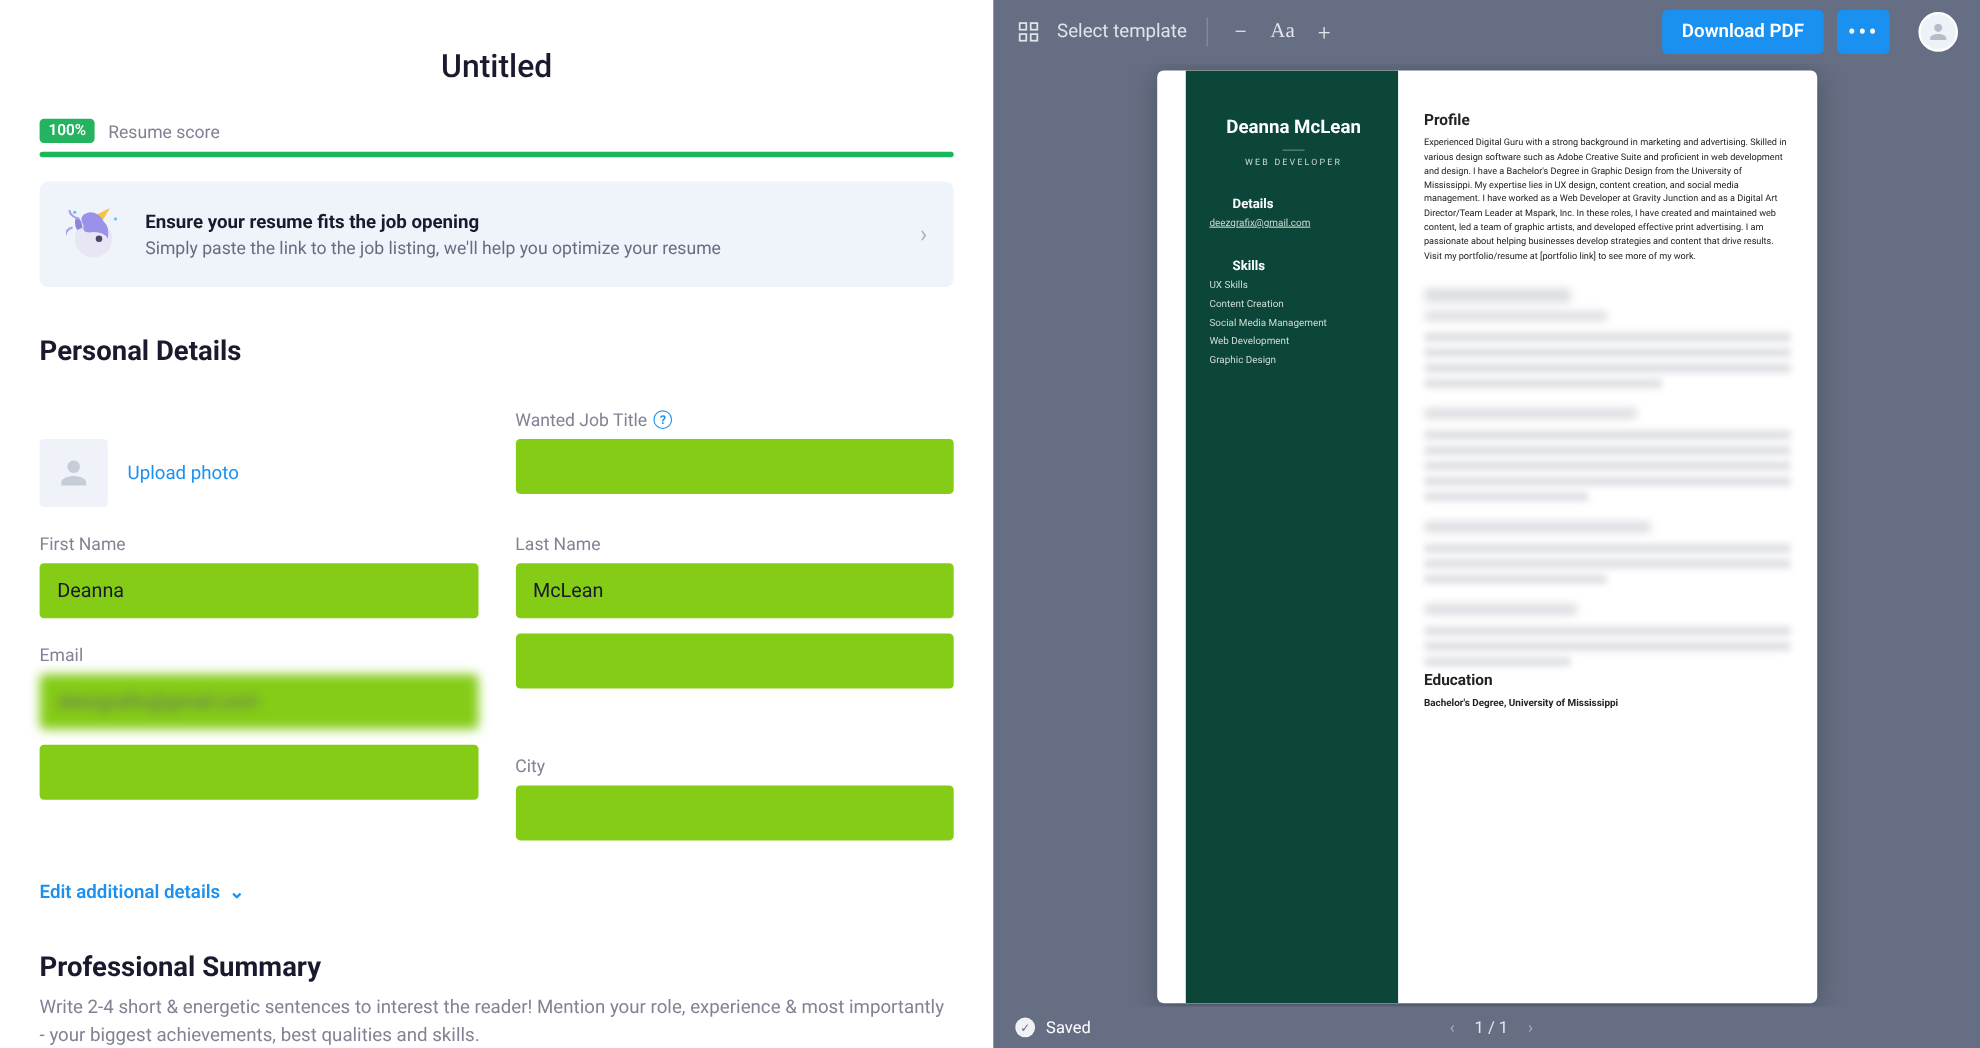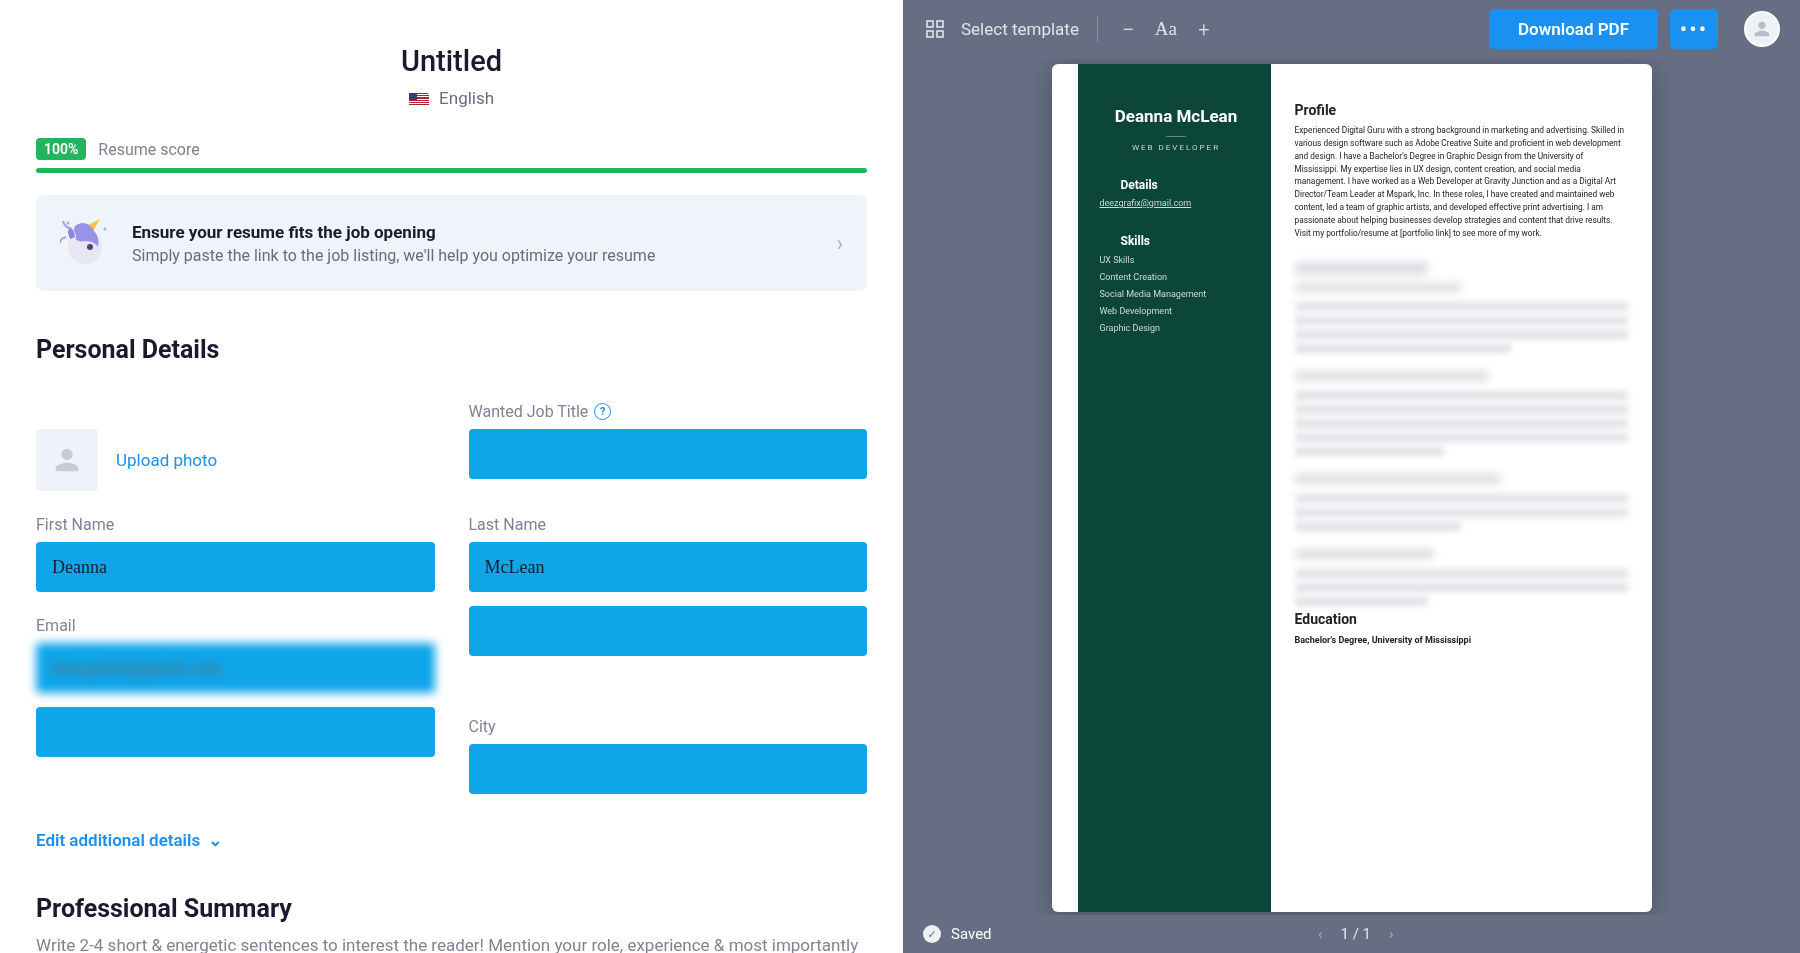--- a/index.html
+++ b/index.html
@@ -17,38 +17,38 @@
     .unicorn { width:52px; height:52px; position:relative; flex-shrink:0; }
     .unicorn svg { display:block; }
     .tip-text-wrap { flex:1; }
     .tip-title { font-size:17px; font-weight:700; color:#1a1a2e; }
     .tip-desc { font-size:16px; color:#6b6b80; margin-top:4px; }
     .chev { color:#aeaebf; font-size:22px; }
     .section-title { font-size:25px; font-weight:700; color:#1a1a2e; margin-top:44px; }
     .form-grid { display:grid; grid-template-columns:1fr 1fr; column-gap:34px; row-gap:6px; margin-top:20px; }
     .field-label { color:#828294; font-size:16px; margin-top:18px; display:flex; align-items:center; gap:6px; }
     .help-icon { width:17px; height:17px; border:1.5px solid #1a91f0; border-radius:50%; display:inline-flex; align-items:center; justify-content:center; color:#1a91f0; font-size:11px; font-weight:700; }
-    .text-input { width:100%; height:50px; background:#0ea5e9; border:none; border-radius:4px; padding:0 16px; font-size:18px; color:#1a1a2e; margin-top:8px;font-family:Liberation Serif, serif; }
+    .text-input { width:100%; height:50px; background:#84cc16; border:none; border-radius:4px; padding:0 16px; font-size:18px; color:#1a1a2e; margin-top:8px; }
     .text-input::placeholder { color:#9aa0a9; }
     .blurred { filter:blur(5px); color:#666; }
     .photo-col { display:flex; align-items:center; gap:18px; margin-top:8px; }
     .photo-placeholder { width:62px; height:62px; background:#eff2f9; border-radius:4px; display:flex; align-items:center; justify-content:center; }
     .photo-placeholder svg { width:34px; height:34px; fill:#c7cdd6; }
     .upload-link { color:#1a91f0; font-size:17px; cursor:pointer; }
     .edit-link { color:#1a91f0; font-size:17px; font-weight:600; margin-top:36px; display:inline-flex; align-items:center; gap:8px; cursor:pointer; }
     .summary-desc { color:#828294; font-size:17px; line-height:1.45; margin-top:10px; }
 
     .right-panel { flex:1; background:#656e83; position:relative; display:flex; flex-direction:column; }
     .right-toolbar { height:58px; display:flex; align-items:center; padding:0 20px; color:#fff; gap:12px; }
     .tb-spacer { flex:1; }
     .tb-group { display:flex; align-items:center; gap:14px; }
     .sep-v { width:1px; height:26px; background:rgba(255,255,255,0.25); margin:0 6px; }
     .tb-btn-ico { width:24px; height:24px; cursor:pointer; display:flex; align-items:center; justify-content:center; color:#e1e4ea; }
     .tb-text { color:#e1e4ea; font-size:17px; cursor:pointer; }
-    .dl-btn { background:#1a91f0; color:#fff; font-size:17px; font-weight:600; padding:10px 29px; border:none; border-radius:5px; cursor:pointer; }
+    .dl-btn { background:#1a91f0; color:#fff; font-size:17px; font-weight:600; padding:10px 18px; border:none; border-radius:5px; cursor:pointer; }
     .more-btn { background:#1a91f0; width:48px; height:40px; border:none; border-radius:5px; cursor:pointer; color:#fff; font-size:22px; display:flex; align-items:center; justify-content:center; letter-spacing:2px; }
     .avatar { width:36px; height:36px; border-radius:50%; background:#eef1f6; border:2px solid #fff; display:flex; align-items:center; justify-content:center; margin-left:14px; }
     .avatar svg { width:22px; height:22px; fill:#b6bcc8; }
     .preview-area { flex:1; display:flex; align-items:flex-start; justify-content:center; padding-top:6px; overflow:hidden; }
     .resume { width:600px; height:848px; background:#fff; display:flex; box-shadow:0 4px 24px rgba(0,0,0,0.25); border-radius:6px; overflow:hidden; }
     .sb { width:193px; background:#0b4638; color:#e8efe9; padding:42px 18px 0 22px; font-family:Georgia,serif;margin-left:26px; }
     .sb-name { font-size:17px; font-weight:700; color:#fff; text-align:center; }
     .sb-rule { width:20px; height:1px; background:#6a8a7c; margin:10px auto 6px auto; }
     .sb-role { font-size:8px; letter-spacing:2px; text-align:center; color:#cdd9d1; }
     .sb-head { font-size:12px; font-weight:700; color:#fff; margin-top:26px;padding-left:21px; }
@@ -65,24 +65,20 @@
     .right-footer { height:38px; display:flex; align-items:center; padding:0 20px; color:#fff; font-size:15px; }
     .saved-check { width:18px; height:18px; border-radius:50%; background:rgba(255,255,255,0.9); display:flex; align-items:center; justify-content:center; margin-right:10px; color:#656e83; font-size:11px; }
     .footer-center { flex:1; display:flex; align-items:center; justify-content:center; gap:18px; color:#e4e7ee; }
     .pg-arrow { cursor:pointer; color:#aab0bf; }
   </style>
 </head>
 <body>
 
 <div class="left-panel">
   <div class="doc-title">Untitled</div>
-  <div class="lang-row">
-    <span class="flag"></span>
-    <span>English</span>
-  </div>
 
   <div class="score-row">
     <span class="score-badge">100%</span>
     <span class="score-label">Resume score</span>
   </div>
   <div class="progress-bar"></div>
 
   <div class="tip-card">
     <div class="unicorn">
       <svg viewBox="0 0 52 52" width="52" height="52">

